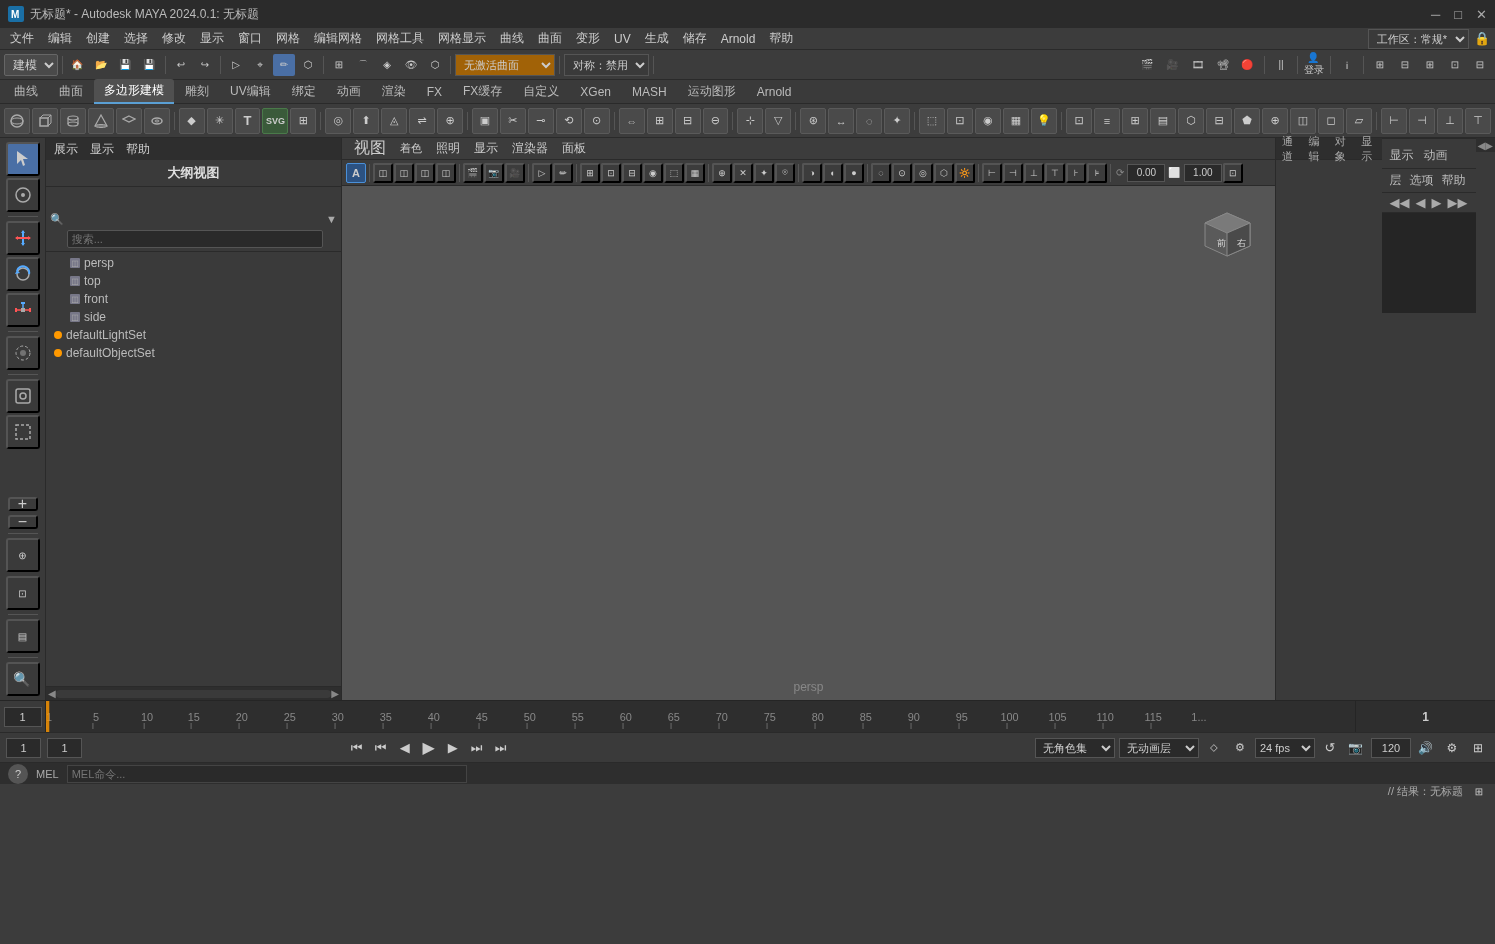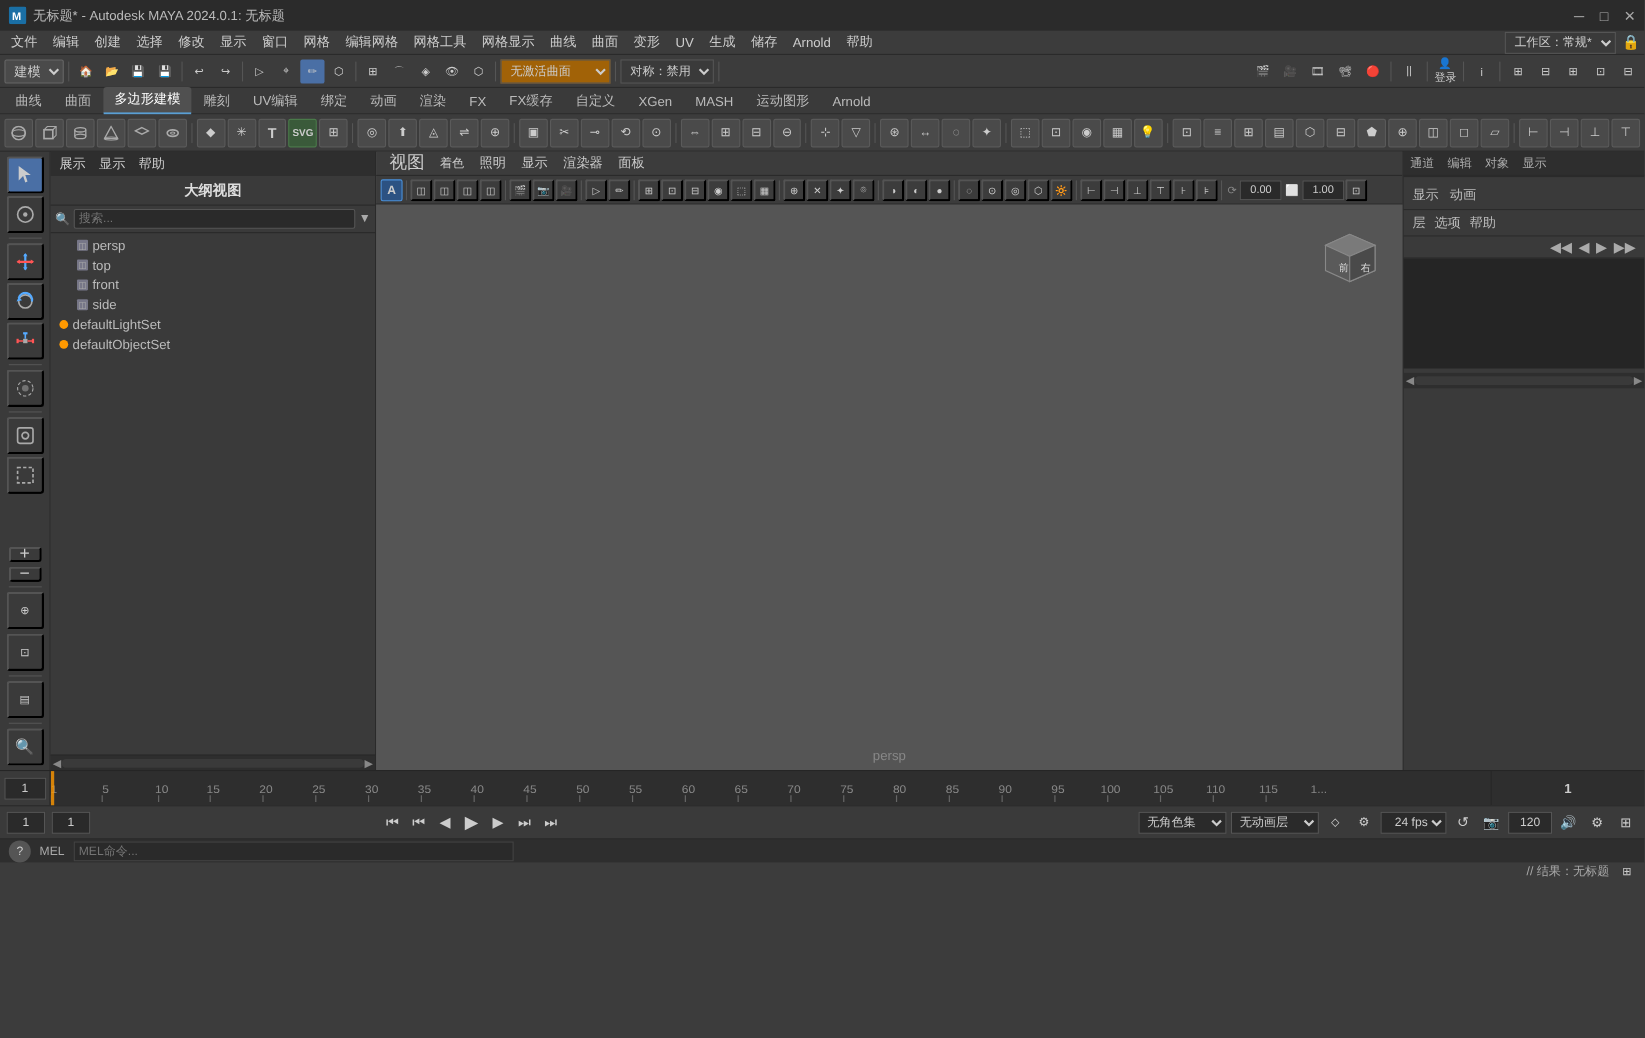--- a/index.html
+++ b/index.html
@@ -320,21 +320,20 @@
       right: 10px;
       width: 60px;
       height: 60px;
     }
 
     
     #right-panel {
       width: 220px;
       background: #3a3a3a;
       display: flex;
-      flex-direction: column;
       border-left: 1px solid #2a2a2a;
     }
     #right-panel-tabs {
       height: 22px;
       background: #2e2e2e;
       display: flex;
       align-items: center;
       padding: 0 6px;
       gap: 12px;
       border-bottom: 1px solid #2a2a2a;
@@ -463,21 +462,21 @@
       margin-left: auto;
     }
 
     .fps-display {
       width: 50px;
       height: 20px;
       background: #2a2a2a;
       border: 1px solid #555;
       color: #ccc;
       font-size: 11px;
-      text-align: right;
+      text-align: left;
     }
 
     
     .v-sep {
       width: 1px;
       height: 18px;
       background: #555;
       margin: 0 2px;
     }
 
@@ -822,21 +821,21 @@
 
   <div id="outliner-panel">
     <div id="outliner-header">
       <span>展示</span>
       <span>显示</span>
       <span>帮助</span>
     </div>
     <div id="outliner-title">大纲视图</div>
     <div id="outliner-search">
       <span style="color:#888; font-size:11px;">🔍</span>
-      <input type="text" placeholder="搜索..." style="flex: 1 1 0%; height: 18px; background: rgb(42, 42, 42); border: 1px solid rgb(85, 85, 85); color: rgb(204, 204, 204); font-size: 11px; padding: 0px 4px; border-radius: 2px;">
+      <input type="text" placeholder="搜索..." style="flex: 1 1 0%; height: 18px; background: rgb(42, 42, 42); border: 1px solid rgb(85, 85, 85); color: rgb(204, 204, 204); font-size: 11px; padding: 0px 4px; border-radius: 2px; margin-top: 40px;">
       <span style="color:#aaa; cursor:pointer; font-size:11px;">▼</span>
     </div>
     <div id="outliner-tree">
 
       <div class="tree-item indent">
         <div class="tree-icon">◫</div>
         <span>persp</span>
       </div>
 
       <div class="tree-item indent">

